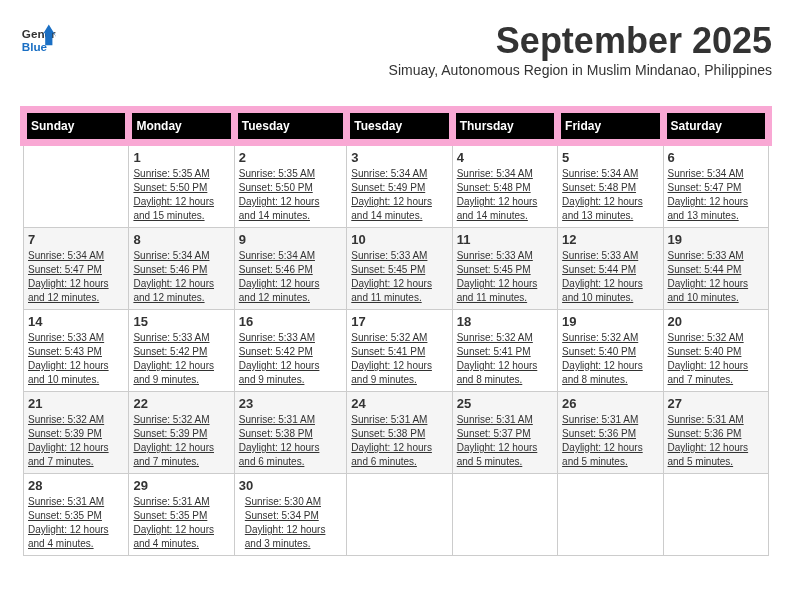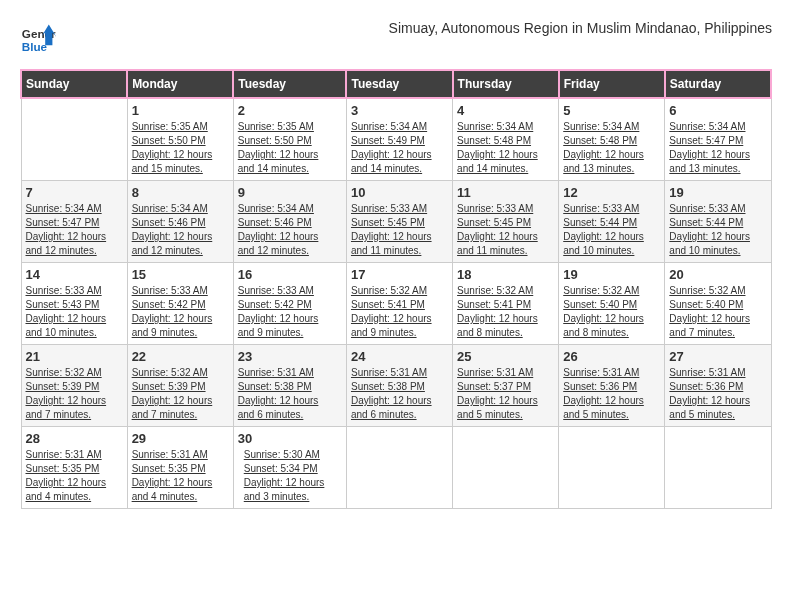--- a/index.html
+++ b/index.html
@@ -24,41 +24,41 @@
       text-align: right;
     }
     .month-title {
       font-size: 36px;
       font-weight: bold;
       color: #333;
     }
     .subtitle {
       font-size: 14px;
       color: #333;
-      margin-bottom: 0;
+      margin-bottom: 20px;
     }
     .top-bar {
       display: flex;
       justify-content: space-between;
       align-items: flex-start;
       margin-bottom: 8px;
     }
     table {
       width: 100%;
       border-collapse: collapse;
       font-size: 11px;
     }
     th {
-      background-color: #404040;
+      background-color: #000000;
       color: #fff;
       padding: 6px 4px;
       text-align: left;
       font-size: 12px;
       font-weight: bold;
-      border: 2px solid #f9a8d4;
+      border: 7px solid #f9a8d4;
     }
     td {
       border: 1px solid #ccc;
       padding: 4px 4px;
       vertical-align: top;
       height: 80px;
       color: #333;
     }
     .day-number {
       font-size: 13px;
@@ -83,20 +83,21 @@
 
 <div class="top-bar">
   <div class="header-logo">
     <svg class="logo-icon" viewBox="0 0 40 40">
       <text x="2" y="20" font-size="13" font-weight="bold" fill="#333" font-family="Arial">General</text>
       <text x="2" y="34" font-size="13" font-weight="bold" fill="#1a6fc4" font-family="Arial">Blue</text>
       <polygon points="32,5 40,18 36,14 36,28 28,28 28,14 24,18" fill="#1a6fc4"></polygon>
     </svg>
   </div>
   <div class="title-section">
+    <div class="month-title">September 2025</div>
     <div class="subtitle">Simuay, Autonomous Region in Muslim Mindanao, Philippines</div>
   </div>
 </div>
 
 <table>
   <thead>
     <tr>
     <th>Sunday</th>
         <th>Monday</th>
         <th>Tuesday</th>

